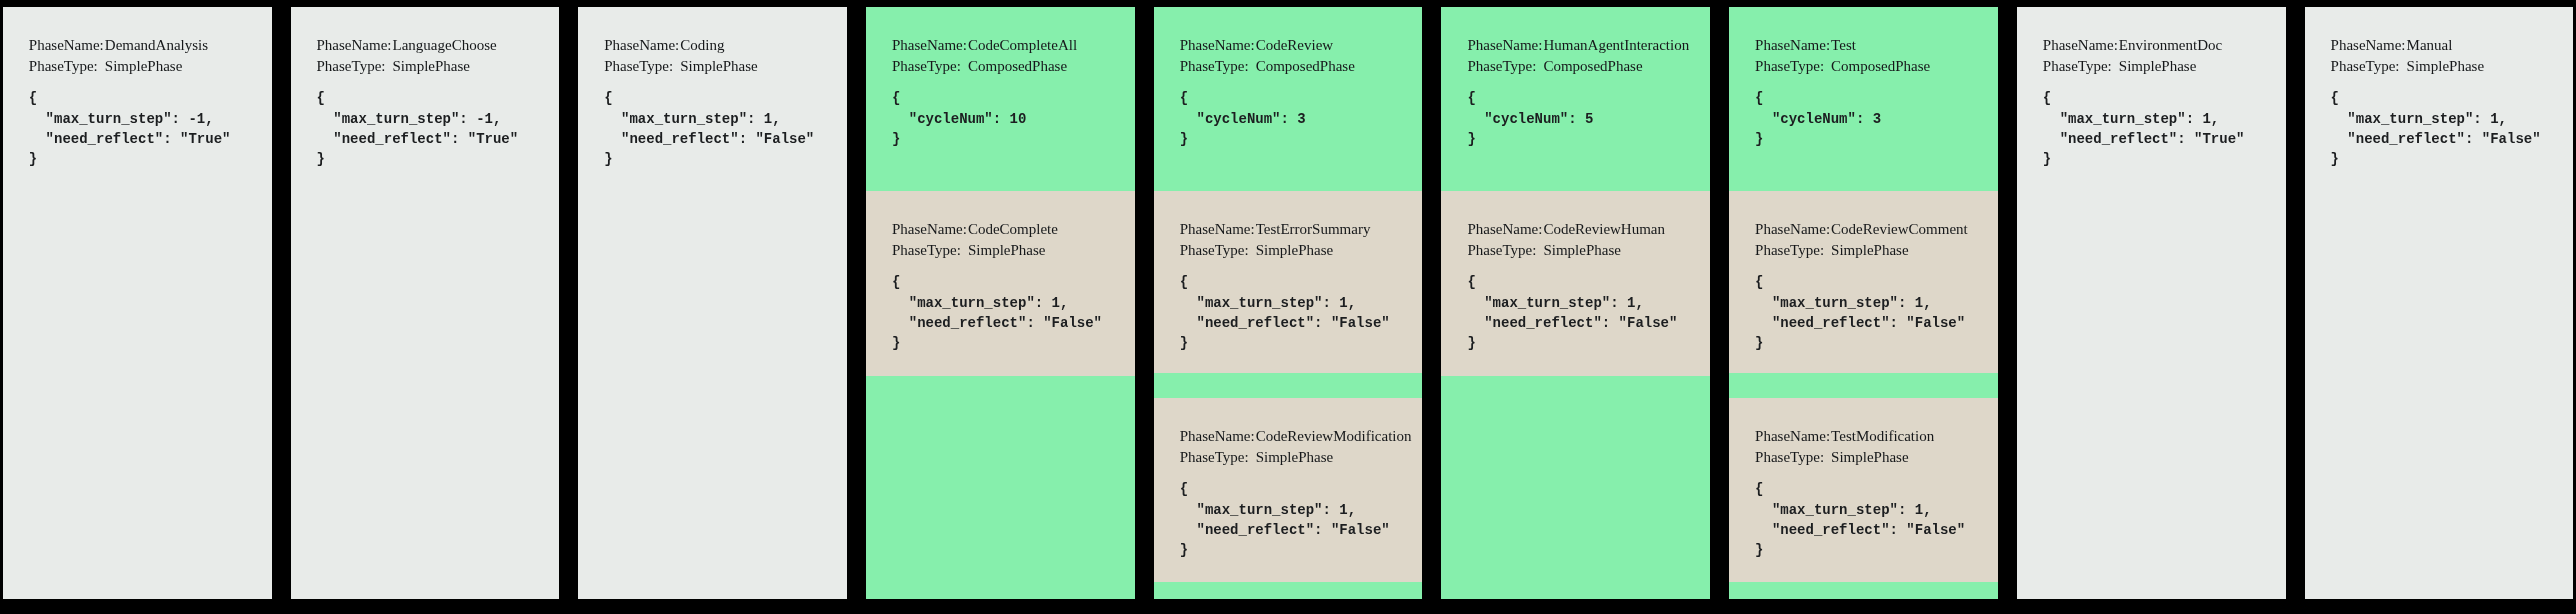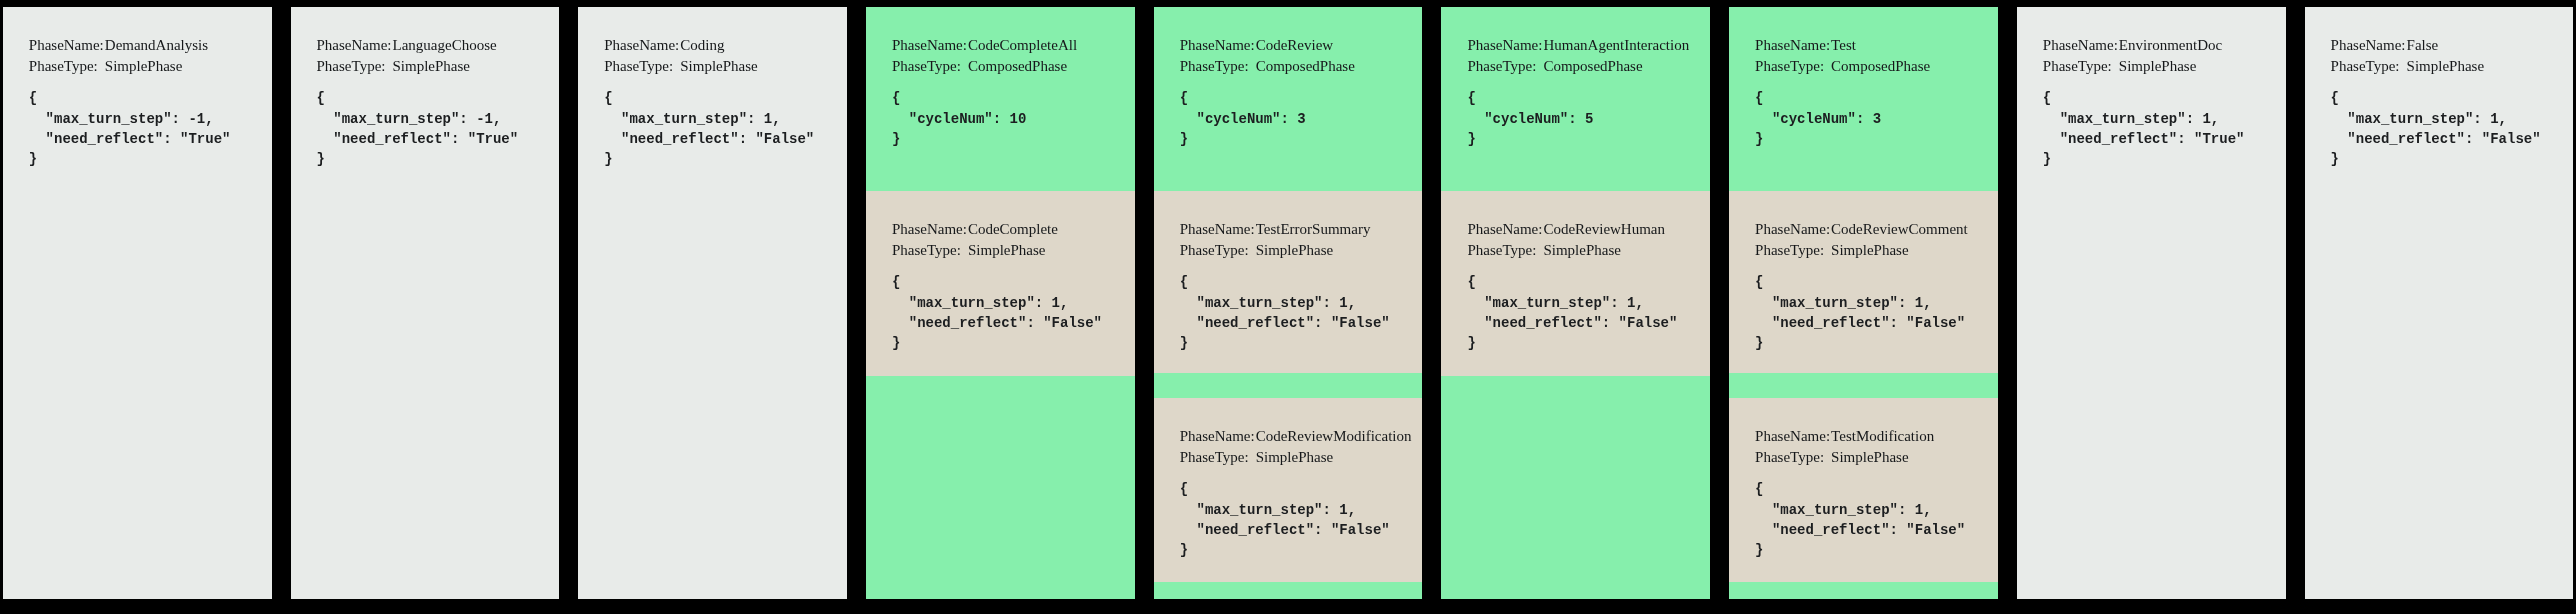--- a/index.html
+++ b/index.html
@@ -253,21 +253,21 @@
         <pre class="cfg">{
   "max_turn_step": 1,
   "need_reflect": "True"
 }</pre>
       </div>
     </div>
 
     <div class="col simple">
       <div class="section">
         <div class="row">
-          <span class="lbl">PhaseName:</span><span class="val">False</span>
+          <span class="lbl">PhaseName:</span><span class="val">Manual</span>
         </div>
         <div class="row">
           <span class="lbl">PhaseType:</span><span class="val">SimplePhase</span>
         </div>
         <pre class="cfg">{
   "max_turn_step": 1,
   "need_reflect": "False"
 }</pre>
       </div>
     </div>

